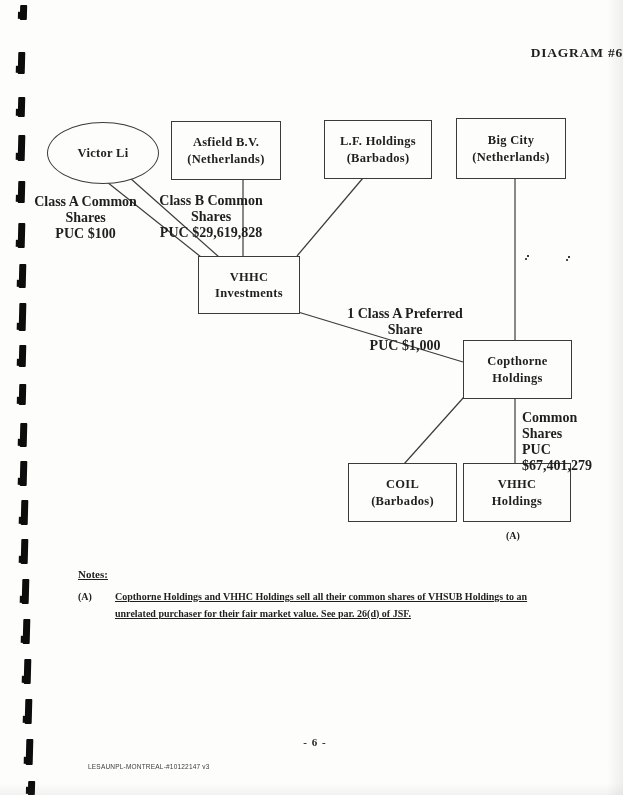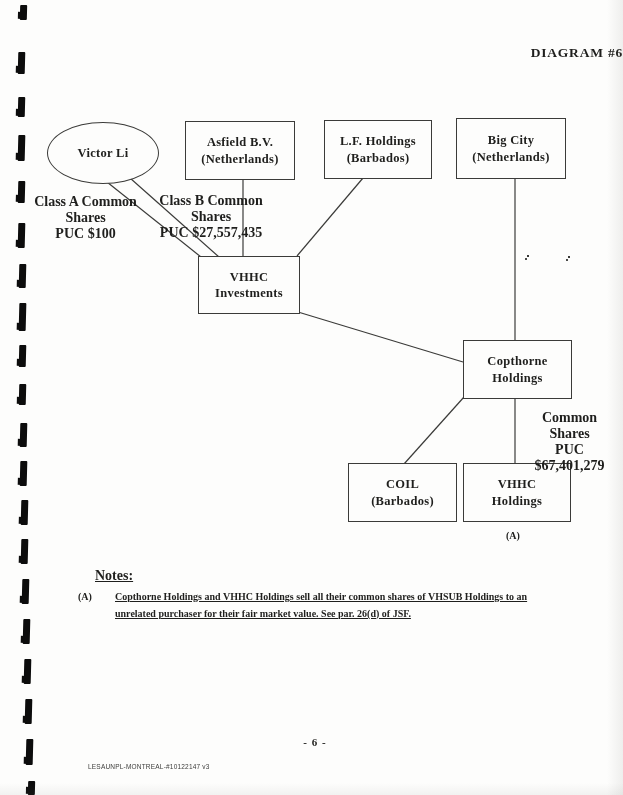--- a/index.html
+++ b/index.html
@@ -27,25 +27,25 @@
 
   svg.connectors{position:absolute;left:0;top:0;pointer-events:none;}
   svg.connectors line{stroke:#3b3b39;stroke-width:1.2;}
 
   .node{position:absolute;border:1.4px solid #3b3b39;display:flex;flex-direction:column;
     align-items:center;justify-content:center;text-align:center;
     font-size:12.5px;font-weight:bold;line-height:1.3;letter-spacing:0.3px;background:#fdfdfc;}
   .node.ellipse{border-radius:50%;}
 
   .edge-label{position:absolute;font-size:14px;font-weight:bold;line-height:1.15;text-align:center;}
-  .edge-label.left-align{text-align:center;}
+  .edge-label.left-align{text-align:left;}
 
   .footnote-marker{position:absolute;font-size:10px;font-weight:bold;}
 
-  .notes-heading{position:absolute;left:95px;top:568px;font-size:14px;font-weight:bold;text-decoration:underline;}
+  .notes-heading{position:absolute;left:78px;top:568px;font-size:11px;font-weight:bold;text-decoration:underline;}
   .notes-item{position:absolute;left:78px;top:589px;display:flex;font-size:10px;font-weight:bold;line-height:1.65;}
   .notes-ref{width:37px;flex-shrink:0;}
   .notes-text{width:418px;text-decoration:underline;}
 
   .page-number{position:absolute;left:285px;top:736px;width:60px;text-align:center;font-size:11px;font-weight:bold;letter-spacing:1px;}
   .doc-ref{position:absolute;left:88px;top:763px;font-size:6.5px;color:#3c3c3a;
     font-family:"Liberation Sans","DejaVu Sans",sans-serif;letter-spacing:0.2px;}
 
   .speck{position:absolute;width:2px;height:2px;background:#3a3a38;}
   .speck::after{content:"";position:absolute;left:-2px;top:3px;width:2px;height:2px;background:#4a4a48;}
@@ -88,21 +88,21 @@
     <line x1="515" y1="177" x2="515" y2="340"></line>
     <line x1="298" y1="312" x2="463" y2="362"></line>
     <line x1="464" y1="397" x2="404" y2="464"></line>
     <line x1="515" y1="397" x2="515" y2="463"></line>
   </svg>
 
   <div class="node ellipse" style="left:47px;top:122px;width:110px;height:60px">
     <span>Victor Li</span>
   </div>
 
-  <div class="node" style="left:185px;top:121px;width:108px;height:57px">
+  <div class="node" style="left:171px;top:121px;width:108px;height:57px">
     <span>Asfield B.V.</span>
     <span>(Netherlands)</span>
   </div>
 
   <div class="node" style="left:324px;top:120px;width:106px;height:57px">
     <span>L.F. Holdings</span>
     <span>(Barbados)</span>
   </div>
 
   <div class="node" style="left:456px;top:118px;width:108px;height:59px">
@@ -132,24 +132,28 @@
 
   <div class="edge-label" style="left:33px;top:194px;width:105px">
     <div>Class A Common</div>
     <div>Shares</div>
     <div>PUC $100</div>
   </div>
 
   <div class="edge-label" style="left:157px;top:193px;width:108px">
     <div>Class B Common</div>
     <div>Shares</div>
-    <div>PUC $27,557,435</div>
+    <div>PUC $29,619,828</div>
   </div>
 
 
+  <div class="edge-label" style="left:330px;top:306px;width:150px">
+    <div>1 Class A Preferred Share</div>
+    <div>PUC $1,000</div>
+  </div>
 
   <div class="edge-label left-align" style="left:522px;top:410px;width:95px">
     <div>Common Shares</div>
     <div>PUC $67,401,279</div>
   </div>
 
   <div class="footnote-marker" style="left:506px;top:530px">(A)</div>
 
   <div class="speck" style="left:527px;top:255px"></div>
   <div class="speck" style="left:568px;top:256px"></div>

